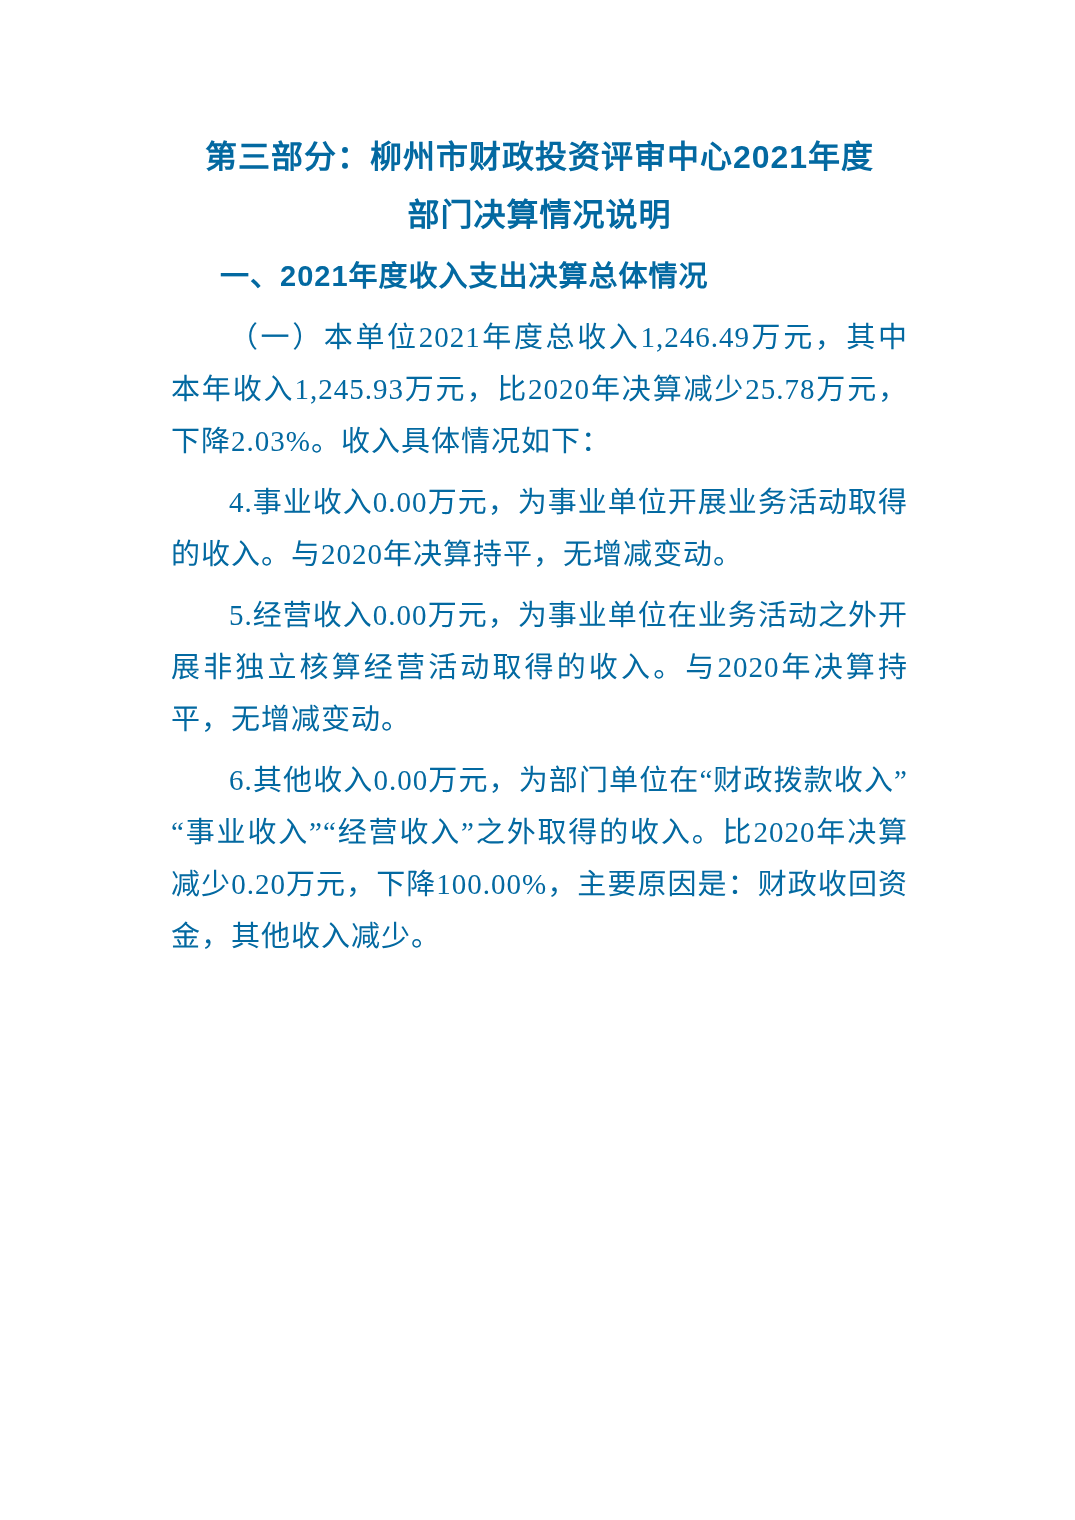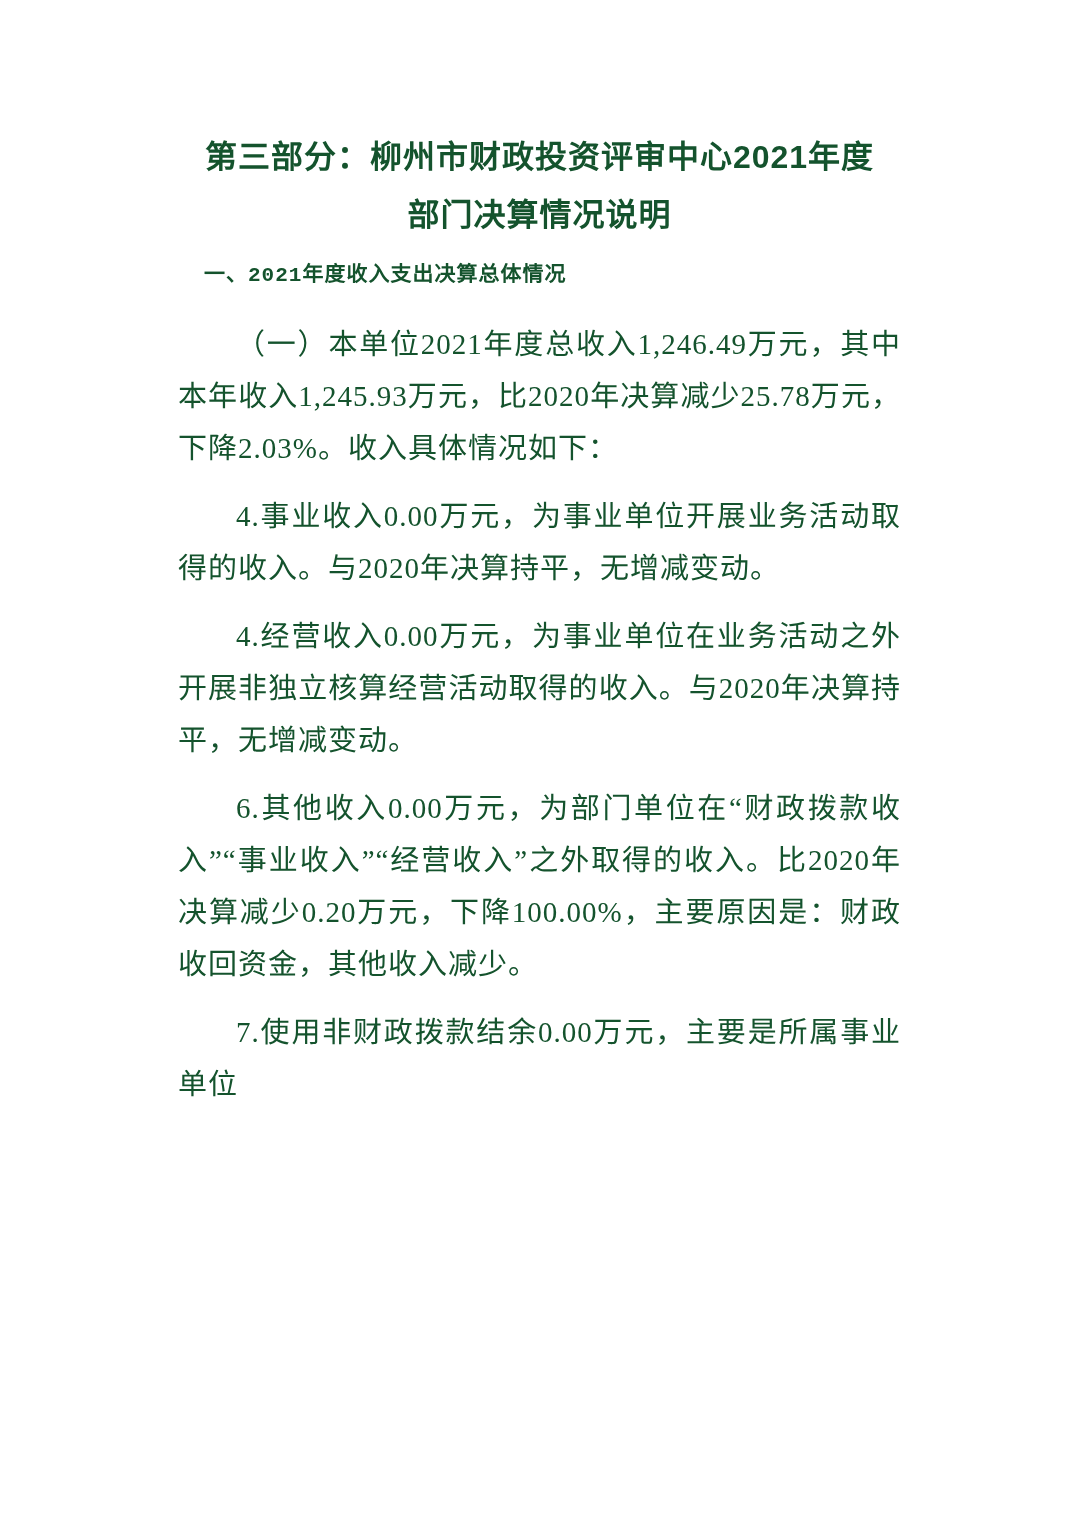--- a/index.html
+++ b/index.html
@@ -5,48 +5,48 @@
   html, body {
     margin: 0;
     padding: 0;
     background: #ffffff;
   }
   .page {
     position: relative;
     width: 1075px;
     height: 1520px;
     background: #ffffff;
-    color: #14532d;
+    color: #0369a1;
     overflow: hidden;
   }
   .content {
     box-sizing: border-box;
     padding: 128px 158px 0 162px;
   }
   .doc-title {
     width: 700px;
     margin: 0 auto 6px auto;
     font-family: "Liberation Sans", "DejaVu Sans", sans-serif;
     font-weight: 700;
     font-size: 32px;
     line-height: 58px;
     text-align: center;
     letter-spacing: 1px;
   }
   .section-heading {
     margin: 0;
-    font-family: Liberation Mono, monospace;
+    font-family: Liberation Sans, sans-serif;
     font-weight: 700;
-    font-size: 21px;
+    font-size: 29px;
     line-height: 52px;
     text-indent: 2em;
     letter-spacing: 1px;
   }
   .para {
-    margin: 16px;
+    margin: 9px;
     font-family: "Liberation Serif", "DejaVu Serif", serif;
     font-weight: 400;
     font-size: 29px;
     line-height: 52px;
     text-indent: 2em;
     text-align: justify;
     text-align-last: left;
     letter-spacing: 1px;
     word-break: break-all;
   }
@@ -60,19 +60,18 @@
 
     <h2 class="section-heading">一、2021年度收入支出决算总体情况</h2>
 
     <p class="para">（一）本单位2021年度总收入1,246.49万元，其中本年收入1,245.93万元，比2020年决算减少25.78万元，下降2.03%。收入具体情况如下：</p>
 
 
 
 
     <p class="para">4.事业收入0.00万元，为事业单位开展业务活动取得的收入。与2020年决算持平，无增减变动。</p>
 
-    <p class="para">4.经营收入0.00万元，为事业单位在业务活动之外开展非独立核算经营活动取得的收入。与2020年决算持平，无增减变动。</p>
+    <p class="para">5.经营收入0.00万元，为事业单位在业务活动之外开展非独立核算经营活动取得的收入。与2020年决算持平，无增减变动。</p>
 
     <p class="para">6.其他收入0.00万元，为部门单位在“财政拨款收入”“事业收入”“经营收入”之外取得的收入。比2020年决算减少0.20万元，下降100.00%，主要原因是：财政收回资金，其他收入减少。</p>
 
-    <p class="para">7.使用非财政拨款结余0.00万元，主要是所属事业单位</p>
   </div>
 </div>
 
 </body></html>

